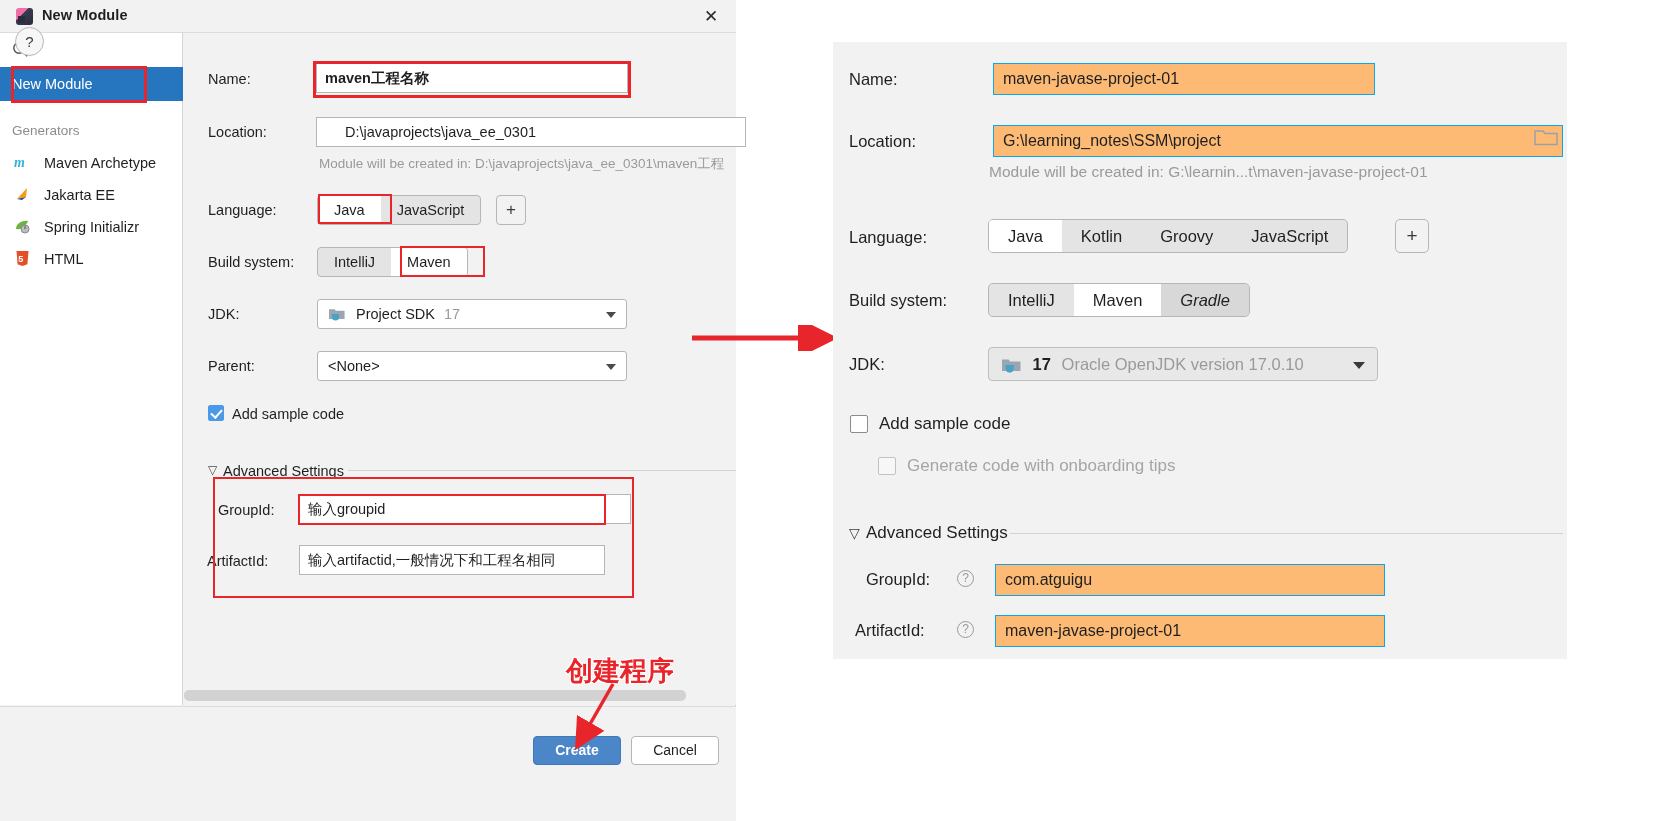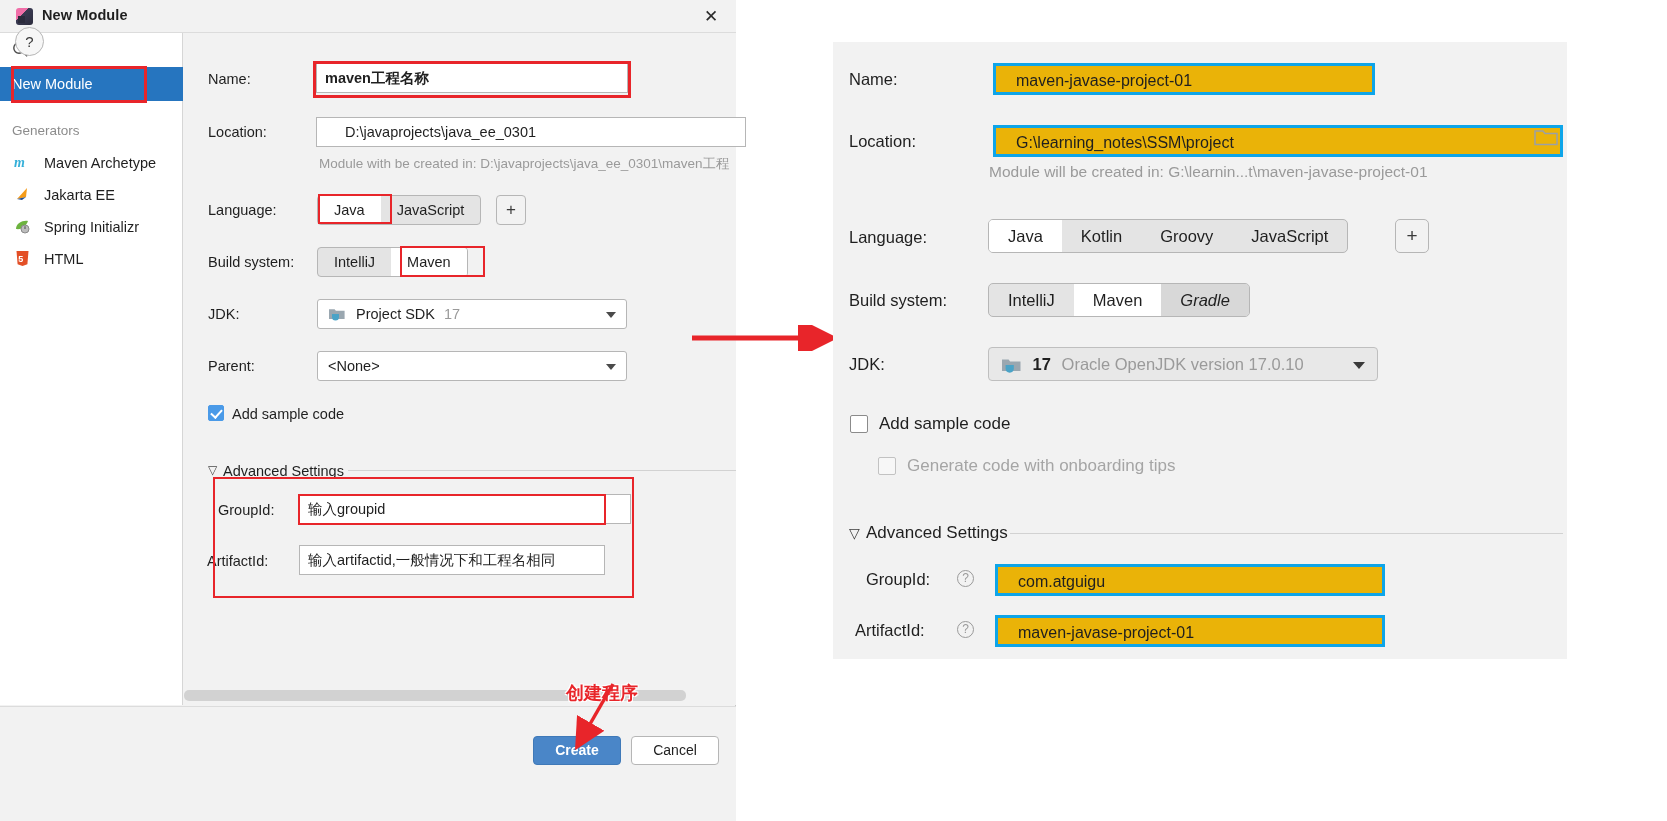--- a/index.html
+++ b/index.html
@@ -171,37 +171,36 @@
     text-align: center; line-height: 27px; cursor: pointer;
   }
   .cancelbtn {
     position: absolute; left: 631px; top: 736px; width: 88px; height: 29px;
     background: #ffffff; border: 1px solid #b6b6b6; border-radius: 4px;
     color: #1f1f1f; font-size: 14px; text-align: center; line-height: 27px;
     cursor: pointer;
   }
   .cn-annot {
     position: absolute; left: 566px; top: 653px;
-    font-size: 18px; color: #e8252a; font-weight: 700;
+    font-size: 27px; color: #e8252a; font-weight: 700;
     font-family: Liberation Mono, monospace;
     text-shadow: -1px -1px 0 #fff, 1px -1px 0 #fff, -1px 1px 0 #fff, 1px 1px 0 #fff;
     white-space: nowrap;
-    margin-top: 28px;
   }
 
   
   .rpanel {
     position: absolute; left: 833px; top: 42px;
     width: 734px; height: 617px; background: #f2f2f2;
   }
   .r-lbl { position: absolute; font-size: 16.5px; color: #1f1f1f; white-space: nowrap; }
   .r-tf {
-    position: absolute; background: #eab308; border: 3px solid #0ea5e9;
+    position: absolute; background: #fdba74; border: 1px solid #0ea5e9;
     height: 32px; font-size: 16px; color: #1f1f1f;
-    padding: 0 20px; line-height: 30px; white-space: nowrap; overflow: hidden;
+    padding: 0 9px; line-height: 30px; white-space: nowrap; overflow: hidden;
   }
   .r-hint { position: absolute; font-size: 15.5px; color: #9a9a9a; white-space: nowrap; }
   .r-seg {
     position: absolute; display: flex; height: 34px;
     border: 1px solid #b6b6b6; border-radius: 5px;
     background: #e4e4e4; overflow: hidden;
   }
   .r-seg > div {
     padding: 0 19px; height: 32px; display: flex; align-items: center;
     justify-content: center; font-size: 16.5px; color: #1f1f1f; cursor: pointer;
@@ -306,21 +305,21 @@
         </div>
       </div>
     </div>
 
     <div class="form">
       <div class="lbl" style="left:25px;top:38px;">Name:</div>
       <div class="tf" style="left:133px;top:30px;width:312px;font-weight:bold;">maven工程名称</div>
 
       <div class="lbl" style="left:25px;top:91px;">Location:</div>
       <div class="tf" style="left:133px;top:84px;width:430px;padding-left:28px;">D:\javaprojects\java_ee_0301</div>
-      <div class="hint" style="left:136px;top:122px;">Module with be created in: D:\javaprojects\java_ee_0301\maven工程</div>
+      <div class="hint" style="left:136px;top:122px;">Module will be created in: D:\javaprojects\java_ee_0301\maven工程</div>
 
       <div class="lbl" style="left:25px;top:169px;">Language:</div>
       <div class="seg" style="left:134px;top:162px;">
         <div class="on">Java</div>
         <div>JavaScript</div>
       </div>
       <div class="plusbtn" style="left:313px;top:162px;">+</div>
 
       <div class="lbl" style="left:25px;top:221px;">Build system:</div>
       <div class="seg" style="left:134px;top:214px;">

